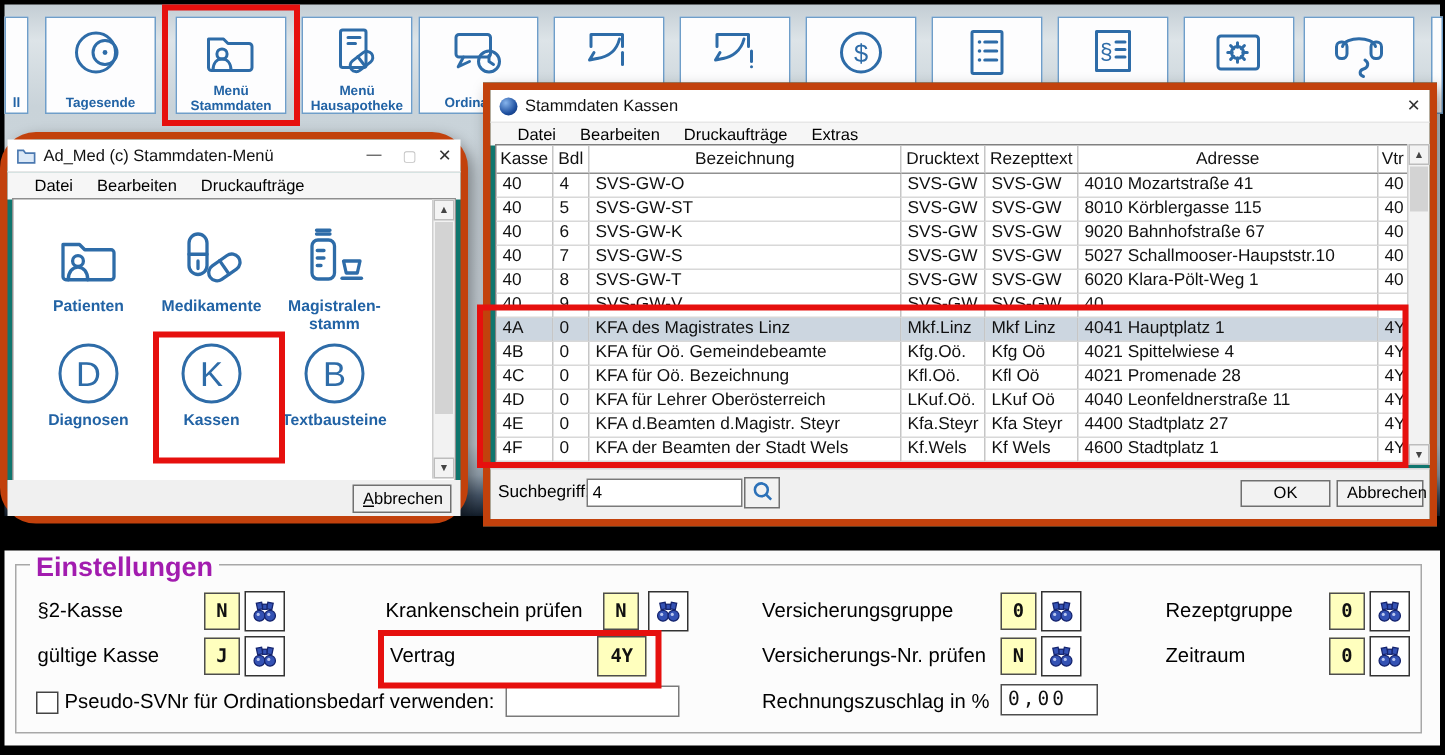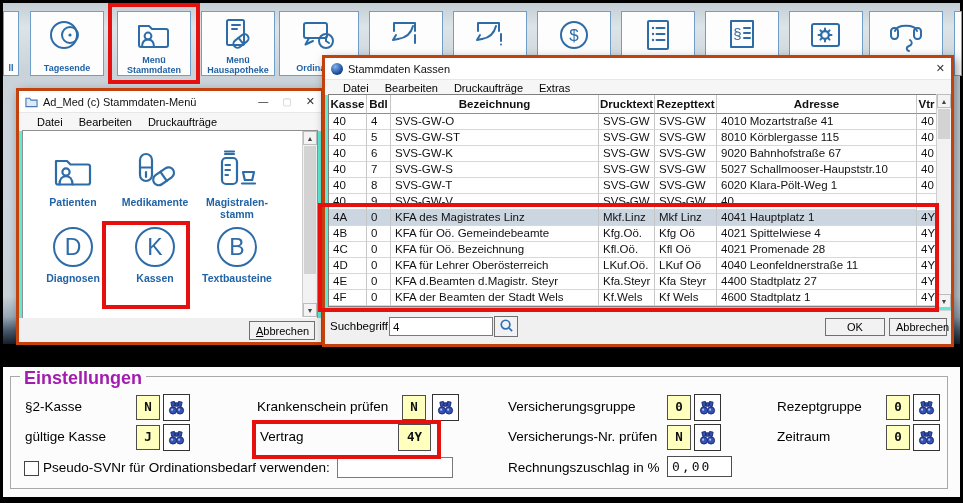--- a/index.html
+++ b/index.html
@@ -12,31 +12,31 @@
   
   .tb-btn{position:absolute;top:8px;width:72px;height:63px;background:#fdfdfe;
     border:1px solid #6f9ec9;z-index:5;display:flex;flex-direction:column;align-items:center;}
   .tb-ico{margin-top:3px;width:40px;height:40px;flex:0 0 auto;}
   .tb-label{margin-top:auto;padding-bottom:2px;width:70px;text-align:center;
     font-size:9px;font-weight:bold;color:#2263a5;line-height:1.12;}
   .icn{stroke:#2e6ca8;fill:none;stroke-width:2;stroke-linecap:round;stroke-linejoin:round;}
   
   .red-annot{position:absolute;border:4px solid #e6100e;z-index:45;pointer-events:none;}
   
-  .win{position:absolute;background:#5eead4;border:3px solid #c2410c;
+  .win{position:absolute;background:#0f766e;border:5px solid #c2410c;
        box-shadow:3px 4px 10px rgba(0,0,0,.4);}
   .titlebar{height:21px;background:#fff;display:flex;align-items:center;
     padding:0 6px;font-size:11px;color:#111;border-bottom:1px solid #e7e7e7;}
   .title-txt{margin-left:5px;}
   .win-ctrls{margin-left:auto;display:flex;align-items:center;gap:14px;font-size:10px;color:#333;}
   .menubar{display:flex;align-items:center;background:#f6f6f6;font-size:11px;color:#000;
     padding-left:10px;}
   .menu-item{padding:2px 8px;}
   
-  #menu-win{left:16px;top:88px;width:302px;height:251px;z-index:10;}
+  #menu-win{left:0;top:88px;width:302px;height:251px;z-index:10;border-radius:24px;}
   #menu-win .menubar{height:18px;}
   #menu-content{position:absolute;left:3px;top:39px;width:294px;height:188px;
     background:#fff;border:1px solid #8f8f8f;}
   .menu-item-block{position:absolute;width:80px;text-align:center;}
   .mi-ico{width:44px;height:44px;margin:0 auto;display:block;}
   .mi-label{margin-top:3px;font-size:10.5px;font-weight:bold;color:#2263a5;line-height:1.15;}
   .vscroll{position:absolute;width:14px;background:#f2f2f2;border-left:1px solid #cfcfcf;}
   .sb-btn{position:absolute;left:0;width:14px;height:14px;background:#f3f3f3;
     border:1px solid #bdbdbd;box-sizing:border-box;font-size:7px;color:#444;
     display:flex;align-items:center;justify-content:center;}
@@ -49,21 +49,21 @@
   #kassen-win{left:322px;top:55px;width:626px;height:286px;z-index:20;}
   #kassen-win .menubar{height:15px;}
   .cgm-ball{width:12px;height:12px;border-radius:50%;
     background:radial-gradient(circle at 35% 30%,#86b4ec,#1d4e9e 62%,#0d2c66);}
   #kassen-table{position:absolute;left:3px;top:36px;width:608px;border:1px solid #808080;
     background:#fff;}
   .krow{display:grid;grid-template-columns:38px 24px 208px 56px 62px 200px 20px;height:16px;}
   .khead{height:19px;}
   .kcell{font-size:11.5px;color:#111;line-height:15px;padding-left:4px;overflow:hidden;
     white-space:nowrap;border-right:1px solid #c6c6c6;border-bottom:1px solid #d8d8d8;}
-  .khead .kcell{font-weight:bold;text-align:center;padding-left:0;line-height:19px;
+  .khead .kcell{font-weight:normal;text-align:center;padding-left:0;line-height:19px;
     border-bottom:1px solid #909090;}
   .krow.sel .kcell{background:#ccd6e0;}
   #kassen-scroll{left:611px;top:36px;height:214px;}
   #kassen-bottom{position:absolute;left:0;bottom:0;width:100%;height:33px;background:#f0f0f0;
     border-top:1px solid #d5d5d5;}
   .field-label{font-size:11.5px;color:#000;}
   .text-input{background:#fff;border:1px solid #7a7a7a;font-size:11.5px;
     font-family:"Liberation Sans",sans-serif;padding:1px 3px;}
   
   #settings{position:absolute;left:3px;top:367px;width:957px;height:130px;background:#fcfcfc;}

